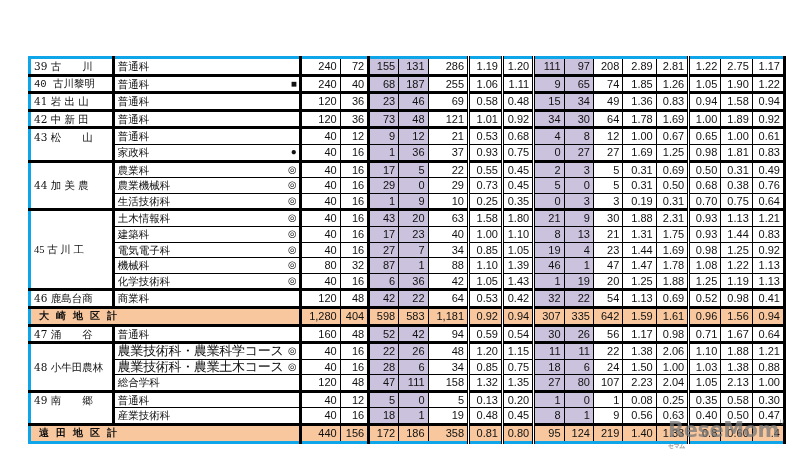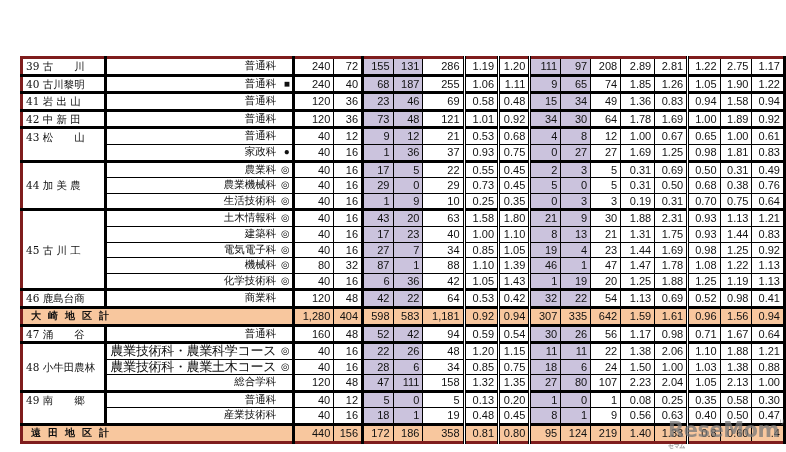--- a/index.html
+++ b/index.html
@@ -1,23 +1,23 @@
 <!DOCTYPE html>
 <html><head>
 <meta charset="utf-8">
 <style>
   html, body { margin:0; padding:0; background:#ffffff; }
   body { width:786px; height:452px; position:relative; overflow:hidden;
          font-family:"Liberation Sans", "DejaVu Sans", sans-serif; }
-  table { position:absolute; left:20px; top:56px; border-collapse:collapse;
-          border:3px solid #7f1d1d; table-layout:fixed; }
+  table { position:absolute; left:28px; top:56px; border-collapse:collapse;
+          border:3px solid #0ea5e9; table-layout:fixed; }
   td { height:14.6px; padding:0 3px; font-size:11px; line-height:14.6px;
        border:1px solid #000; white-space:nowrap; overflow:hidden; color:#111; }
   td.name { font-family:"DejaVu Serif", serif; font-size:10.5px; text-align:left; }
-  td.dept { font-family:Liberation Serif, serif; font-size:10.5px; text-align:right; border-right:none; }
+  td.dept { font-family:Liberation Sans, sans-serif; font-size:10.5px; text-align:left; border-right:none; }
   td.dept.small { font-size:13px; letter-spacing:-0.3px; }
   td.mark { text-align:right; border-left:none; border-right:3px solid #000; font-size:10px; width:12px; padding:0 2px 0 0; }
   td.n { text-align:right; }
   td.p { background:#cbc3dd; }
   td.dl { border-right:3px double #000; }
   td.thick { border-right:3px solid #000; }
   tr.group-top td { border-top:3px solid #000; }
   tr.total td { background:#f8c79e; font-weight:normal;margin-top:28px; }
   tr.total td.name { font-family:"DejaVu Sans", sans-serif; letter-spacing:7px; font-weight:bold; font-size:10px; padding-left:8px; }
   .watermark { position:absolute; left:668px; top:418px; font-family:"DejaVu Sans", sans-serif;
@@ -63,21 +63,21 @@
         <td class="n p">111</td>
         <td class="n p">97</td>
         <td class="n">208</td>
         <td class="n">2.89</td>
         <td class="n dl">2.81</td>
         <td class="n">1.22</td>
         <td class="n">2.75</td>
         <td class="n thick">1.17</td>
       </tr>
       <tr class="group-top">
-        <td class="name" style="border-right: 3px solid rgb(0, 0, 0);">40 古川黎明</td>
+        <td class="name" style="border-right: 3px solid rgb(0, 0, 0); font-family: Liberation Mono, monospace;">40 古川黎明</td>
         <td class="dept">普通科</td>
         <td class="mark">■</td>
         <td class="n">240</td>
         <td class="n thick">40</td>
         <td class="n p">68</td>
         <td class="n p">187</td>
         <td class="n dl">255</td>
         <td class="n dl">1.06</td>
         <td class="n dl">1.11</td>
         <td class="n p">9</td>
@@ -263,21 +263,21 @@
         <td class="n p">8</td>
         <td class="n p">13</td>
         <td class="n">21</td>
         <td class="n">1.31</td>
         <td class="n dl">1.75</td>
         <td class="n">0.93</td>
         <td class="n">1.44</td>
         <td class="n thick">0.83</td>
       </tr>
       <tr>
-        <td class="name" style="border-right: 3px solid rgb(0, 0, 0); border-top: none; border-bottom: none;">45 古 川 工</td>
+        <td class="name" style="border-right: 3px solid rgb(0, 0, 0); border-top: none; border-bottom: none; font-family: Liberation Serif, serif;">45 古 川 工</td>
         <td class="dept">電気電子科</td>
         <td class="mark">◎</td>
         <td class="n">40</td>
         <td class="n thick">16</td>
         <td class="n p">27</td>
         <td class="n p">7</td>
         <td class="n dl">34</td>
         <td class="n dl">0.85</td>
         <td class="n dl">1.05</td>
         <td class="n p">19</td>

